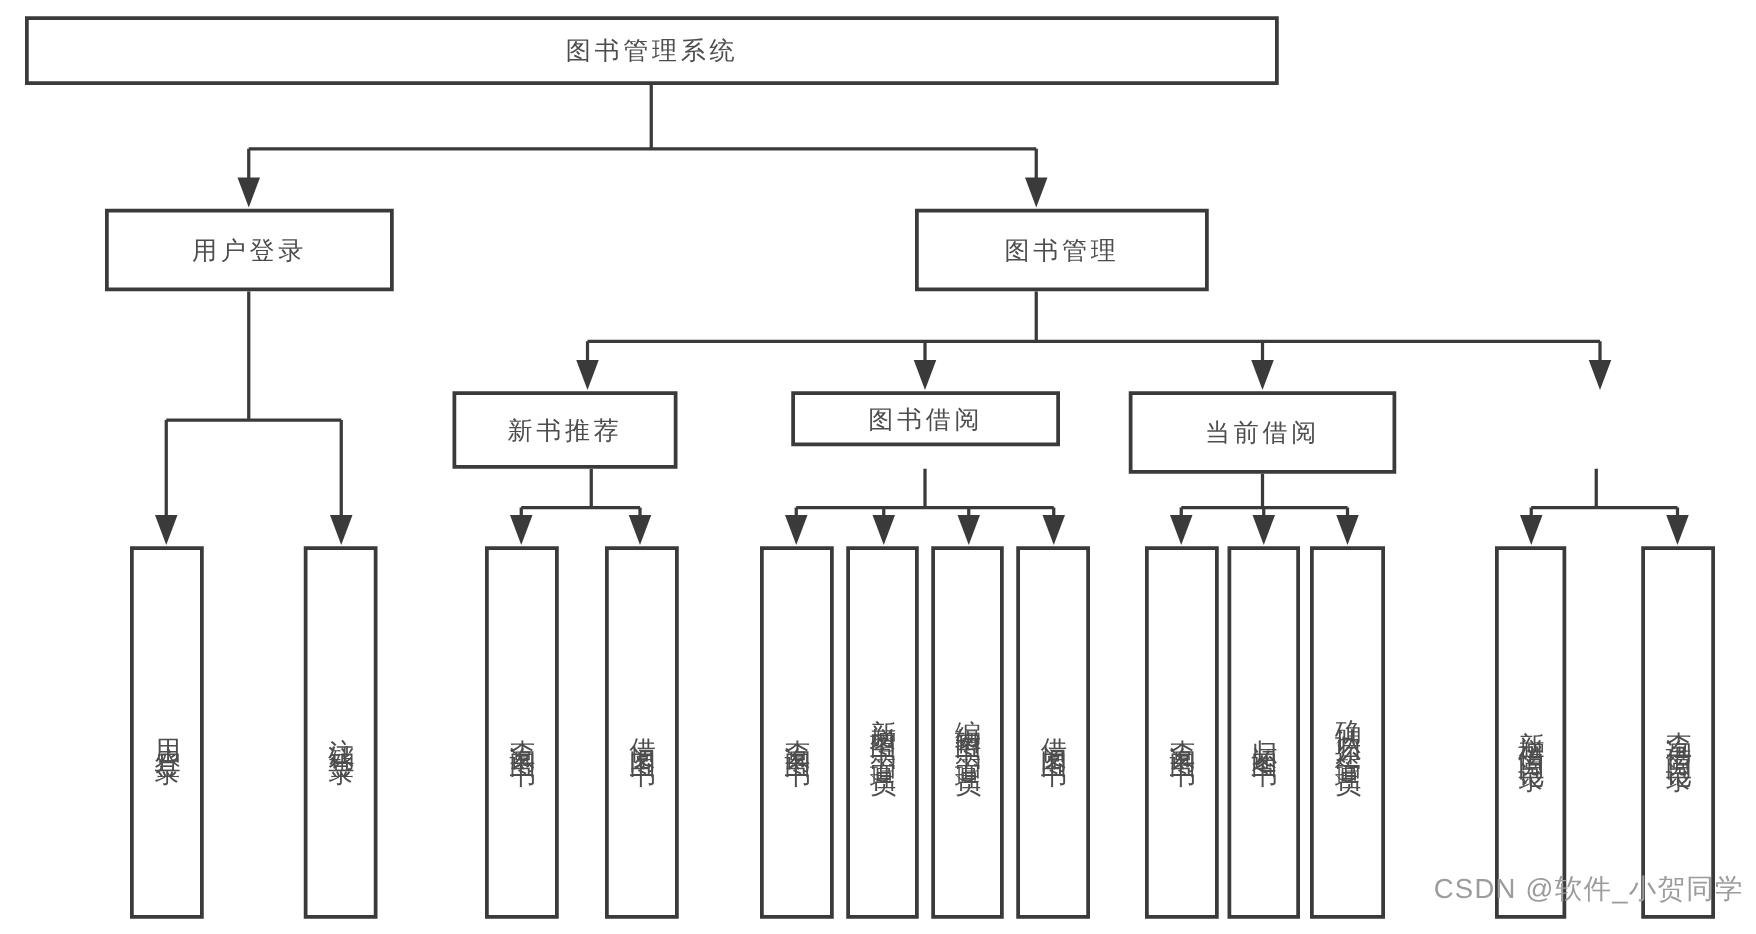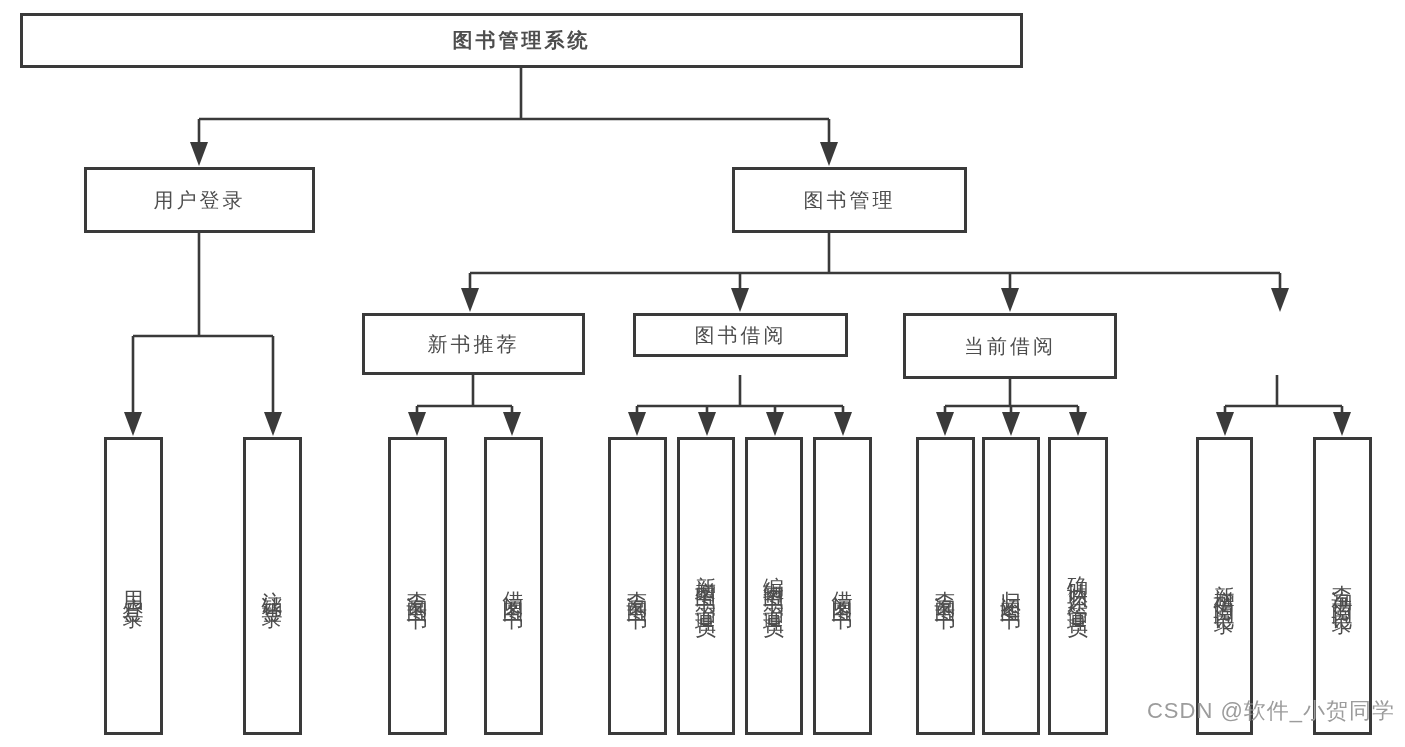--- a/index.html
+++ b/index.html
@@ -77,26 +77,26 @@
          M1001 288 L1019 288 L1010 312 Z M1271 288 L1289 288 L1280 312 Z
          M124 412 L142 412 L133 436 Z M264 412 L282 412 L273 436 Z
          M408 412 L426 412 L417 436 Z M503 412 L521 412 L512 436 Z
          M628 412 L646 412 L637 436 Z M698 412 L716 412 L707 436 Z
          M766 412 L784 412 L775 436 Z M834 412 L852 412 L843 436 Z
          M936 412 L954 412 L945 436 Z M1002 412 L1020 412 L1011 436 Z
          M1069 412 L1087 412 L1078 436 Z M1216 412 L1234 412 L1225 436 Z
          M1333 412 L1351 412 L1342 436 Z"></path>
   </svg>
 
-  <div class="node h" style="left:20px; top:13px; width:1003px; height:55px;font-weight:bold;">图书管理系统</div>
+  <div class="node h" style="left:20px; top:13px; width:1003px; height:55px;">图书管理系统</div>
 
   <div class="node h" style="left:84px; top:167px; width:231px; height:66px;">用户登录</div>
   <div class="node h" style="left:732px; top:167px; width:235px; height:66px;">图书管理</div>
 
-  <div class="node h" style="left:362px; top:313px; width:223px; height:62px;">新书推荐</div>
+  <div class="node h" style="left:362px; top:313px; width:180px; height:62px;">新书推荐</div>
   <div class="node h" style="left:633px; top:313px; width:215px; height:44px;">图书借阅</div>
   <div class="node h" style="left:903px; top:313px; width:214px; height:66px;">当前借阅</div>
 
   <div class="node v" style="left:104px; top:437px; width:59px; height:298px;">用户登录</div>
   <div class="node v" style="left:243px; top:437px; width:59px; height:298px;">注销登录</div>
 
   <div class="node v" style="left:388px; top:437px; width:59px; height:298px;">查询图书</div>
   <div class="node v" style="left:484px; top:437px; width:59px; height:298px;">借阅图书</div>
 
   <div class="node v" style="left:608px; top:437px; width:59px; height:298px;">查询图书</div>

